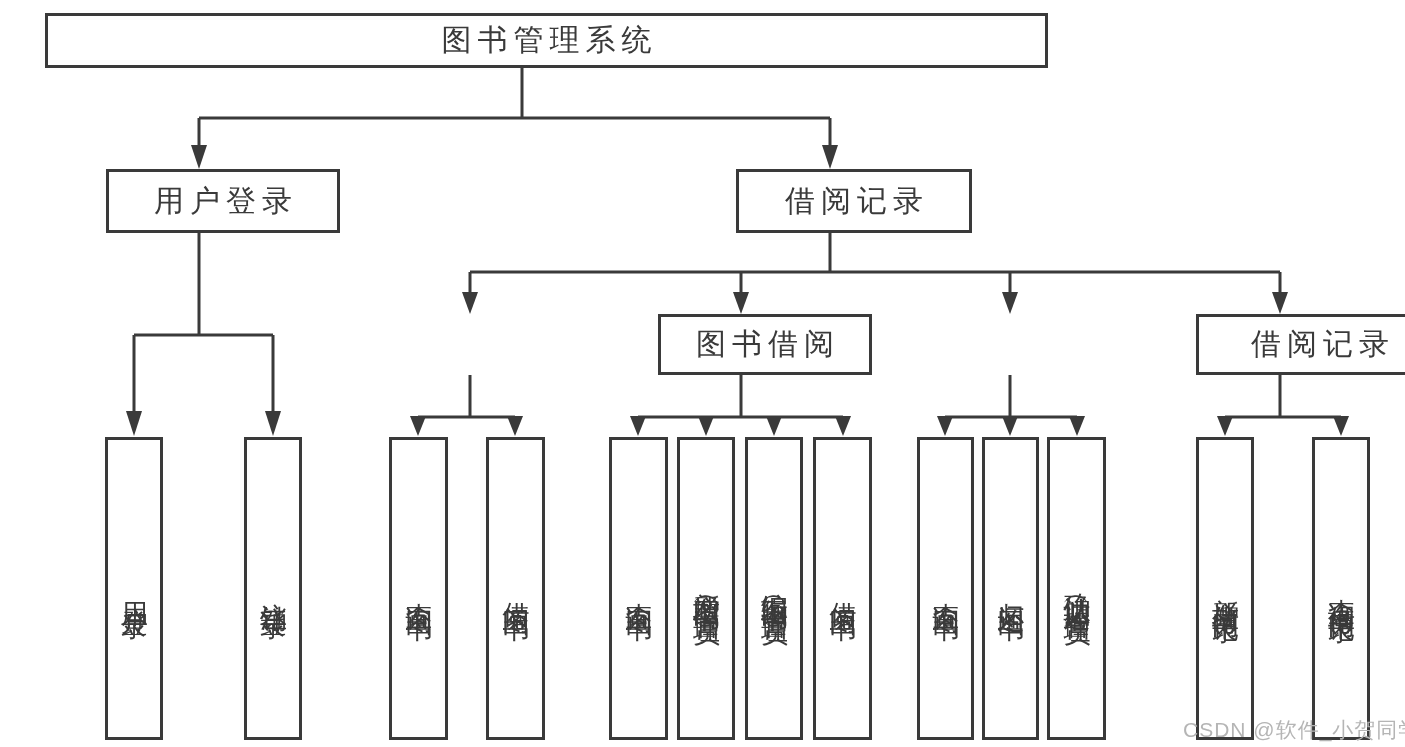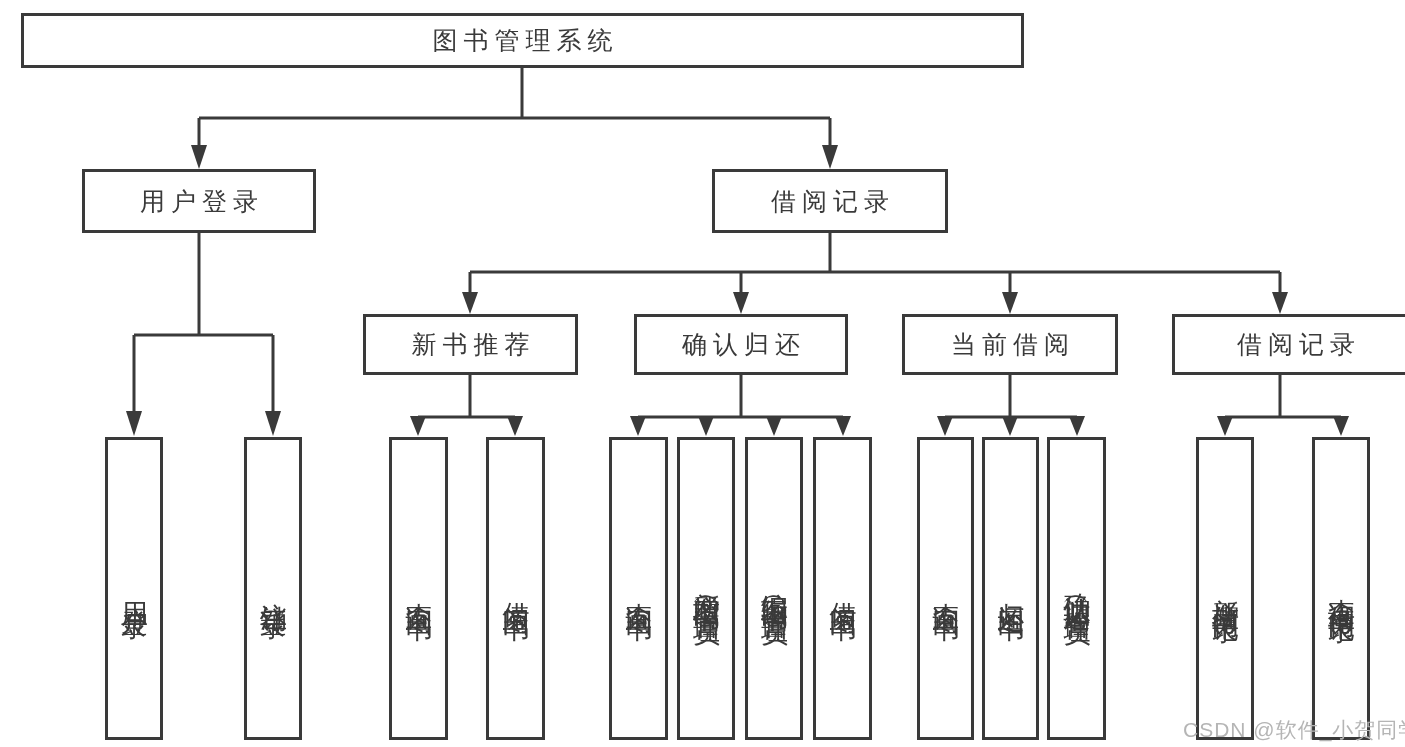--- a/index.html
+++ b/index.html
@@ -28,24 +28,25 @@
     box-sizing: border-box;
     border: 3px solid #3a3a3a;
     background: #ffffff;
     color: #3a3a3a;
     display: flex;
     align-items: center;
     justify-content: center;
     text-align: center;
   }
   .h-node {
-    font-size: 25px;
+    font-size: 30px;
     letter-spacing: 6px;
     text-indent: 6px;
     white-space: nowrap;
+    margin-left: 24px;
   }
   .v-node {
     writing-mode: vertical-rl;
     text-orientation: mixed;
     font-size: 27px;
     letter-spacing: 4px;
     line-height: 1;
     padding: 4px 0;
   }
   .watermark {
@@ -109,23 +110,21 @@
       <polygon points="1217,416 1233,416 1225,436"></polygon>
       <polygon points="1333,416 1349,416 1341,436"></polygon>
     </g>
   </svg>
 
   <div class="node h-node" style="left:21px; top:13px; width:1003px; height:55px;">图书管理系统</div>
 
   <div class="node h-node" style="left:82px; top:169px; width:234px; height:64px;">用户登录</div>
   <div class="node h-node" style="left:712px; top:169px; width:236px; height:64px;">借阅记录</div>
 
-  <div class="node h-node" style="left:363px; top:314px; width:215px; height:61px;">新书推荐</div>
-  <div class="node h-node" style="left:634px; top:314px; width:214px; height:61px;">确认归还</div>
-  <div class="node h-node" style="left:902px; top:314px; width:216px; height:61px;">当前借阅</div>
+  <div class="node h-node" style="left:634px; top:314px; width:214px; height:61px;">图书借阅</div>
   <div class="node h-node" style="left:1172px; top:314px; width:248px; height:61px;">借阅记录</div>
 
   <div class="node v-node" style="left:105px; top:437px; width:58px; height:303px;">用户登录</div>
   <div class="node v-node" style="left:244px; top:437px; width:58px; height:303px;">注销登录</div>
 
   <div class="node v-node" style="left:389px; top:437px; width:59px; height:303px;">查询图书</div>
   <div class="node v-node" style="left:486px; top:437px; width:59px; height:303px;">借阅图书</div>
 
   <div class="node v-node" style="left:609px; top:437px; width:59px; height:303px;">查询图书</div>
   <div class="node v-node" style="left:677px; top:437px; width:58px; height:303px;">新增图书（管理员）</div>

